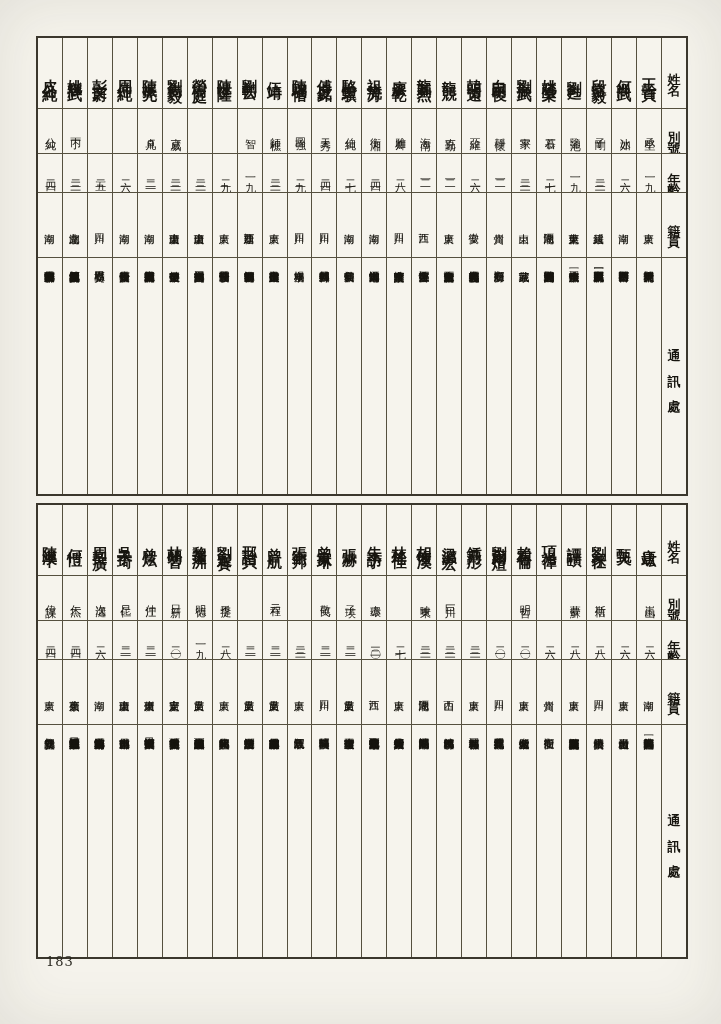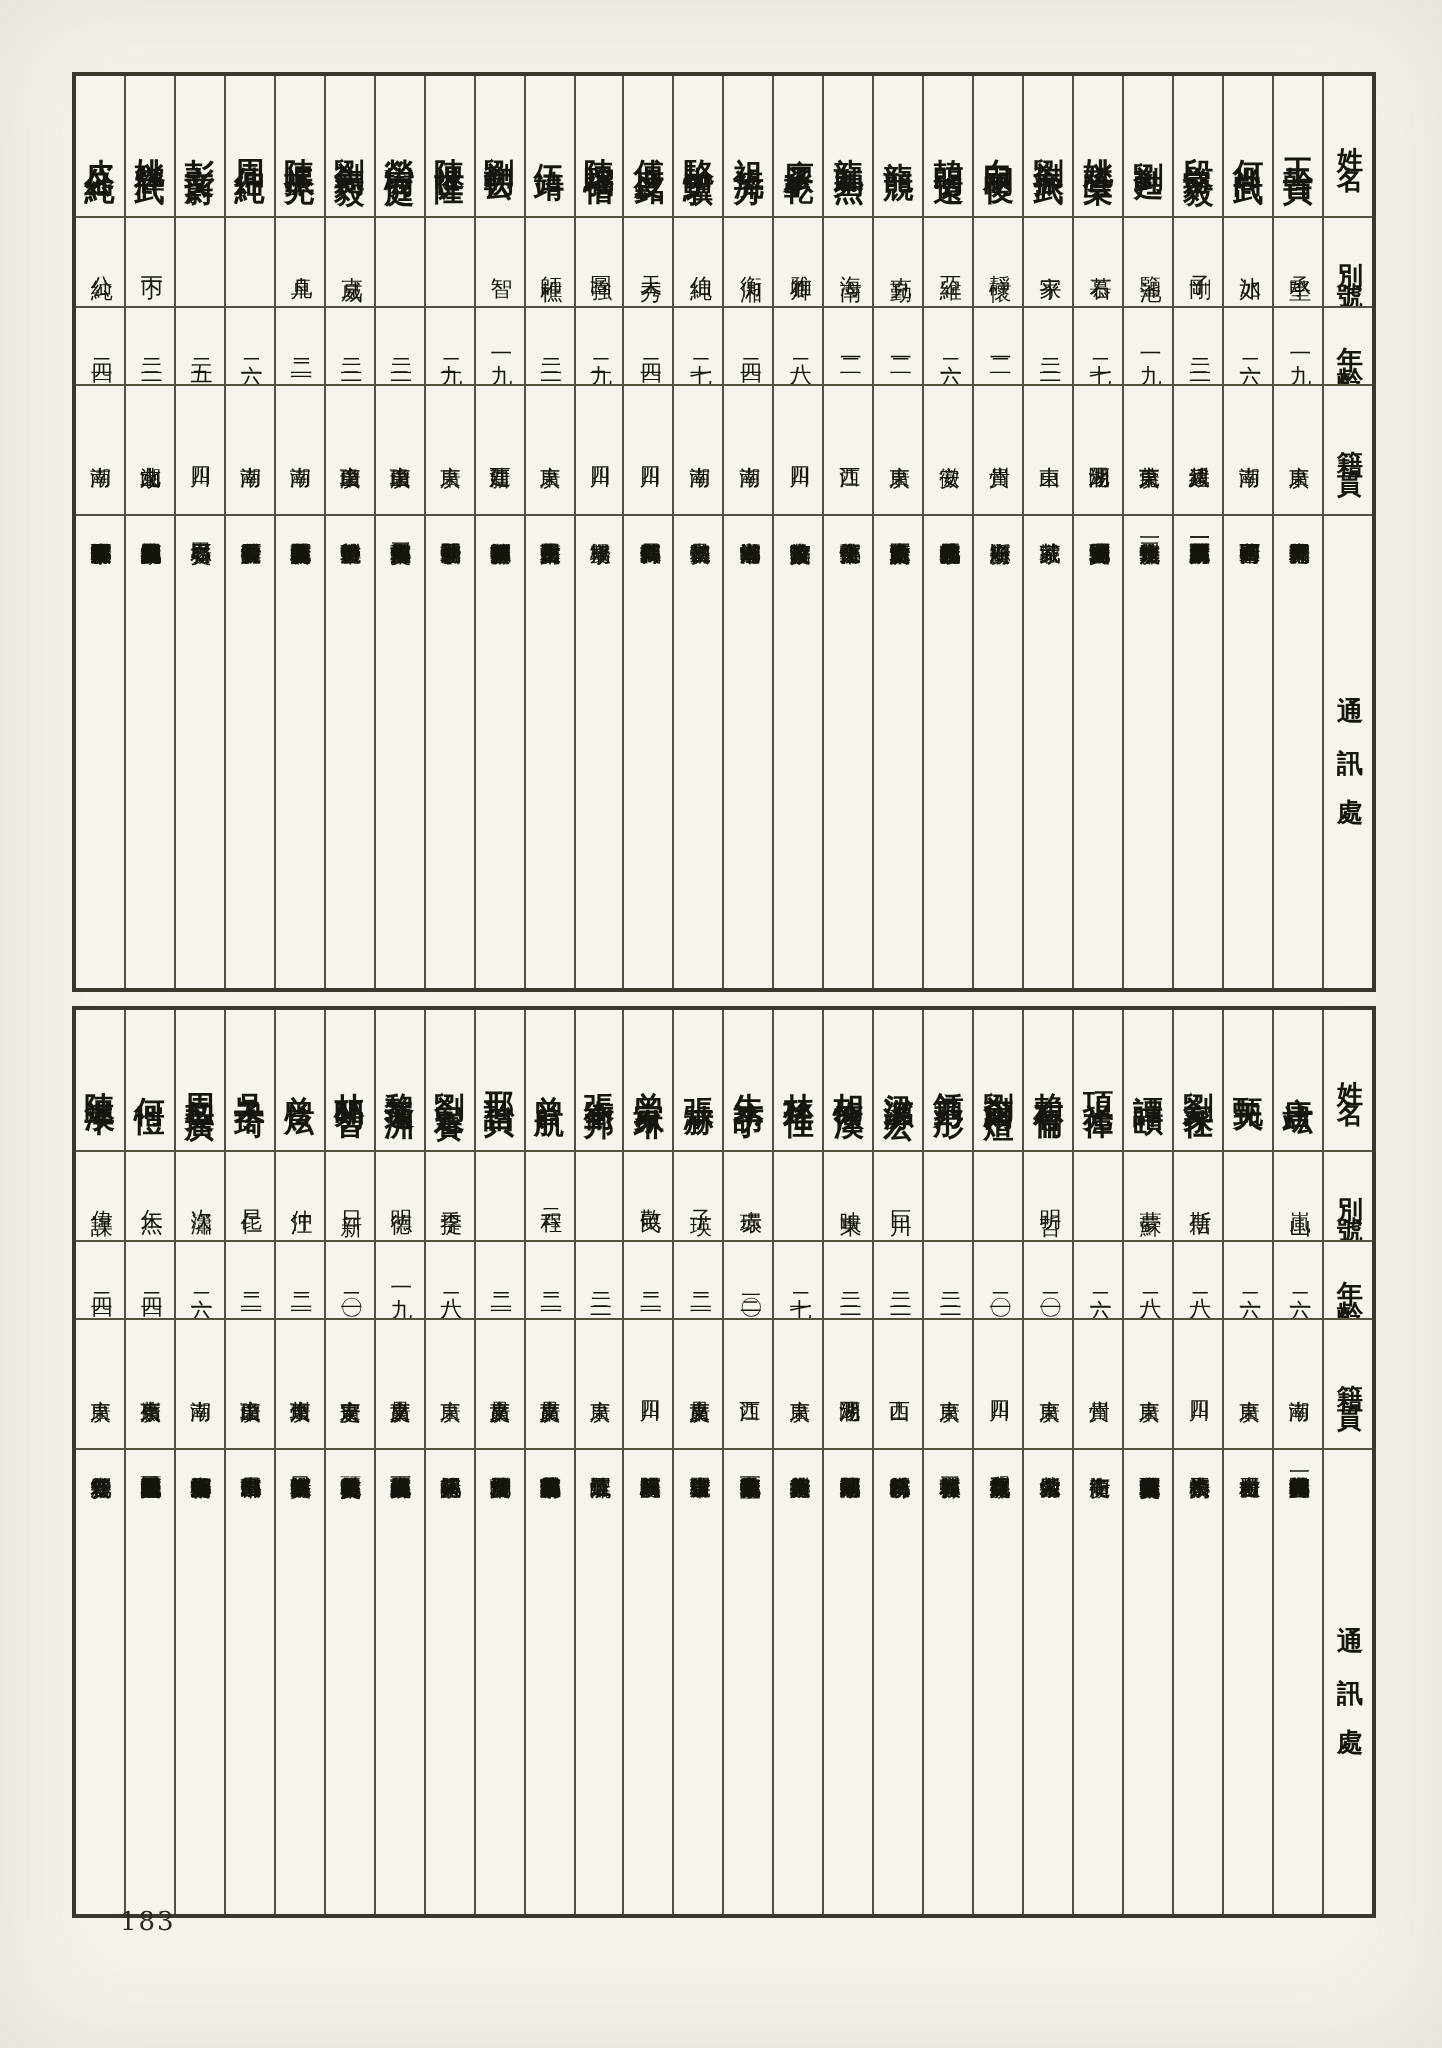--- a/index.html
+++ b/index.html
@@ -35,21 +35,21 @@
   .native .vtext{font-size:10.5px;line-height:12px;letter-spacing:0;}
   .addr .vtext{font-size:10.5px;line-height:12.5px;letter-spacing:0;height:100%;}
   .col.header .vtext{font-weight:700;}
   .col.header .name .vtext,
   .col.header .alias .vtext,
   .col.header .age .vtext,
   .col.header .native .vtext{font-size:13px;letter-spacing:10px;line-height:15px;}
   .col.header .addr .vtext{font-size:13px;letter-spacing:26px;line-height:15px;height:auto;}
   .col.header .cell.addr{align-items:center;padding-top:0;}
   .page-number{
-    position:absolute;left:60px;top:954px;font-size:13px;letter-spacing:1px;
+    position:absolute;left:46px;top:954px;font-size:13px;letter-spacing:1px;
     font-family:"DejaVu Serif","Liberation Serif",serif;color:#2a2820;text-align:center;
   }
 </style>
 </head>
 <body>
 
 <div class="page">
   <div class="tables">
     <div class="table-frame" id="table-0">
         <div class="col header">

